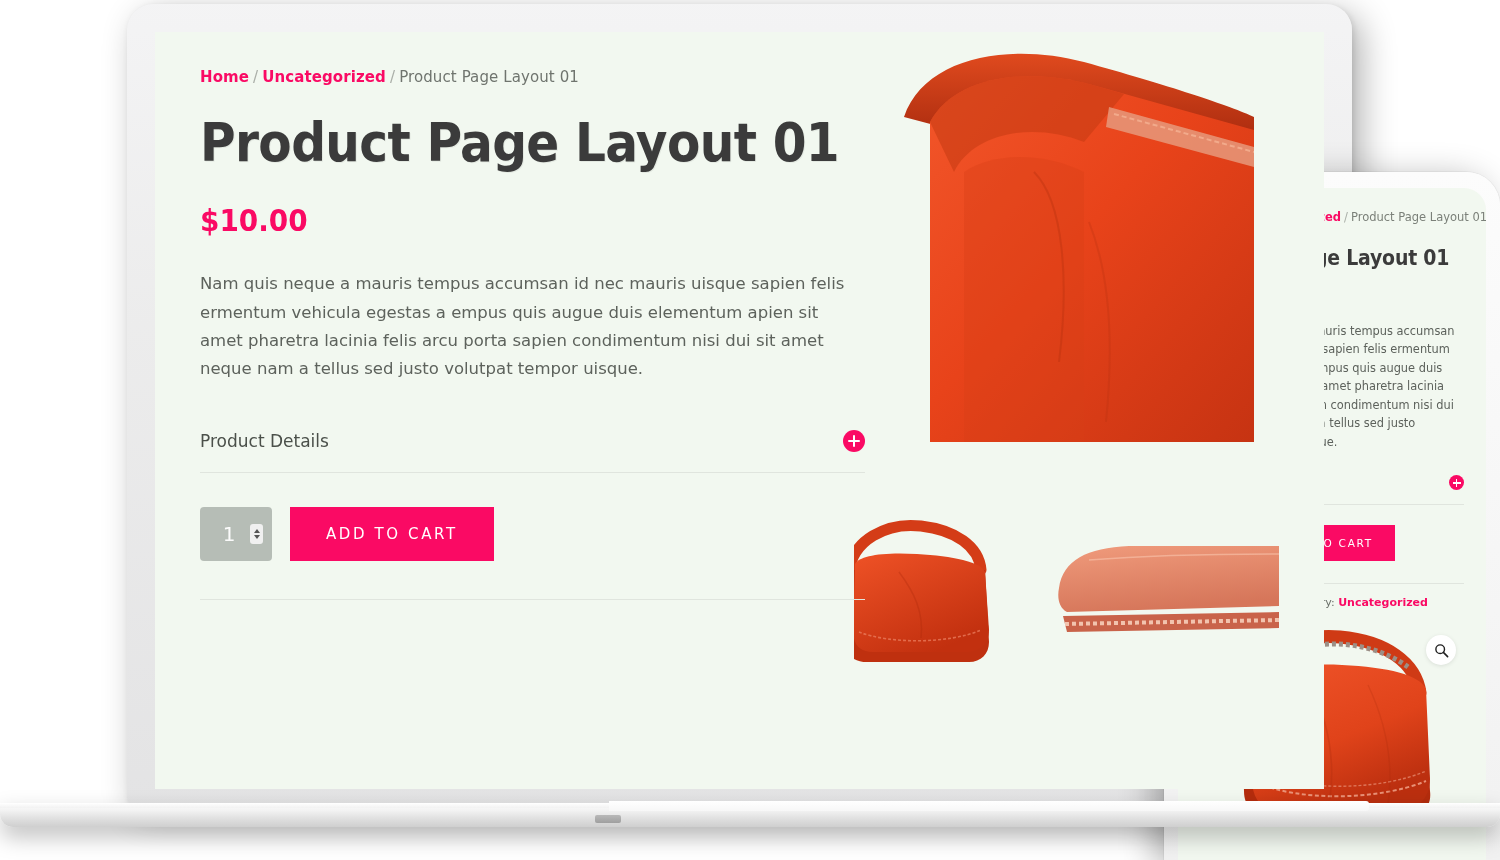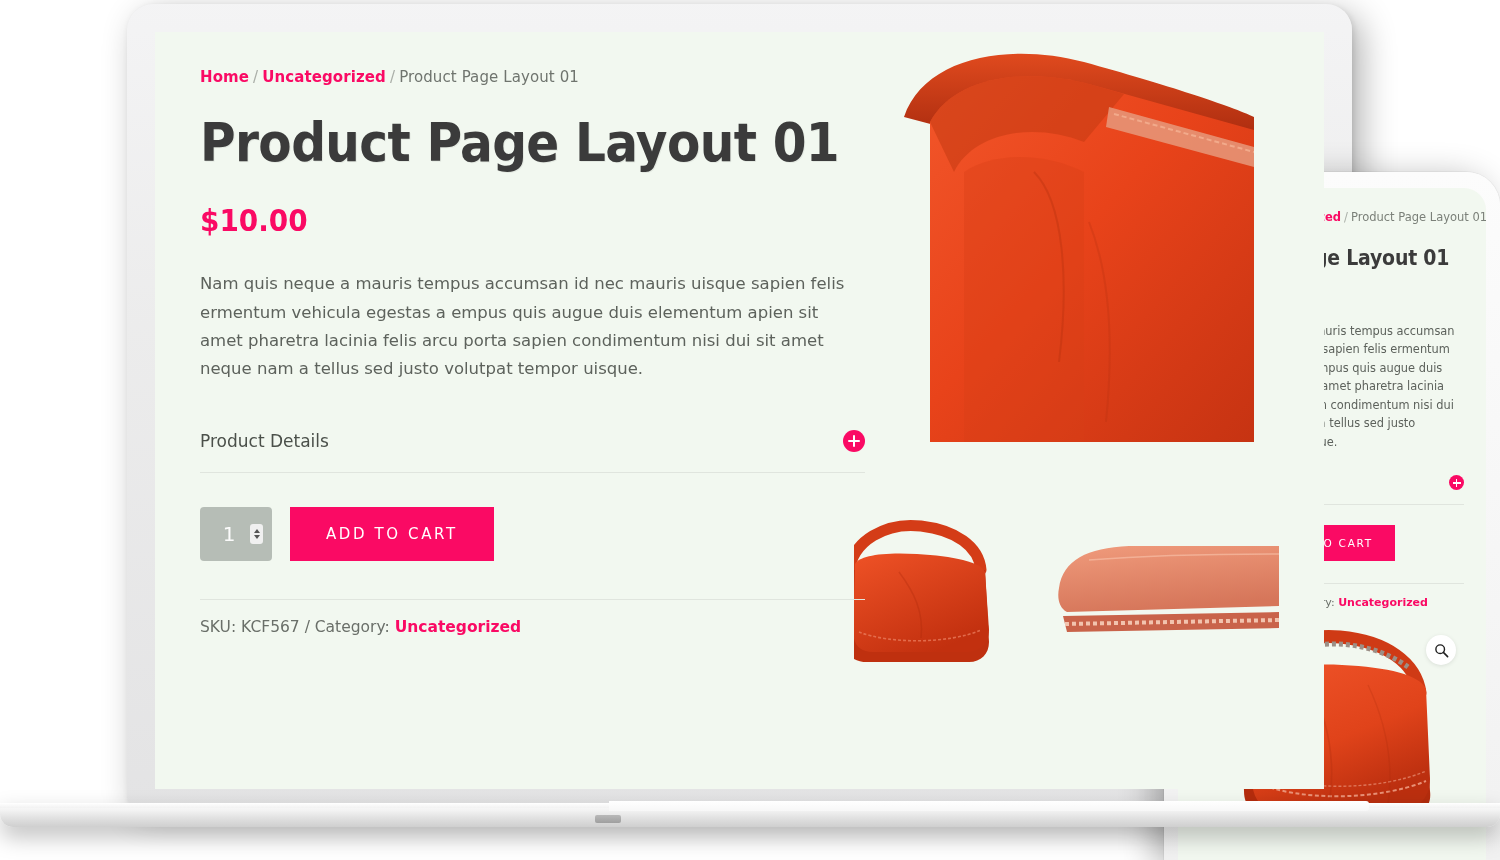--- a/index.html
+++ b/index.html
@@ -267,24 +267,20 @@
               <span class="qty-val">1</span>
               <span class="spinner">
                 <span class="spin-up"></span>
                 <span class="spin-dn"></span>
               </span>
             </div>
             <button class="addcart">ADD TO CART</button>
           </div>
 
           <div class="meta-rule"></div>
-          <div class="sku">
-            <span>SKU: KCF567 / Category:</span>
-            <a href="#">Uncategorized</a>
-          </div>
         </div>
 
       </div>
     </div>
 
     <div class="laptop-base">
       <div class="base-slab"></div>
       <div class="base-lip"></div>
       <div class="base-notch"></div>
     </div>

